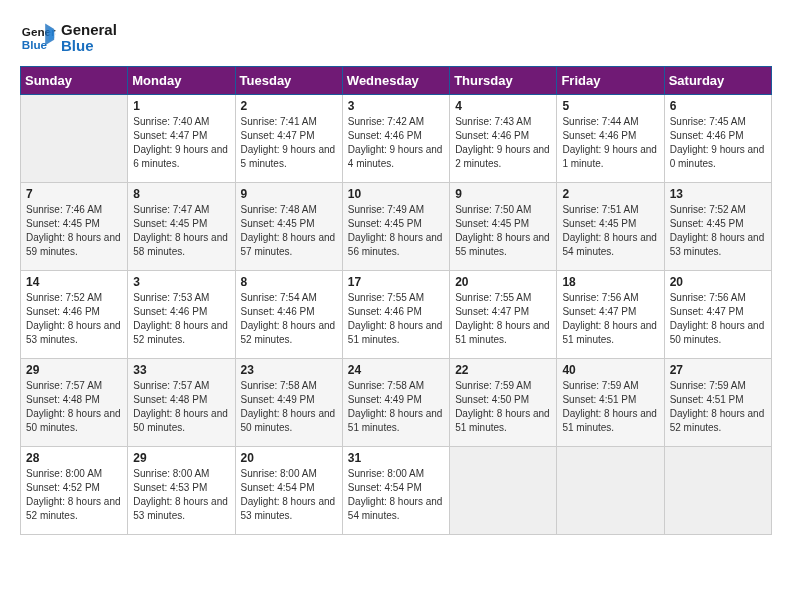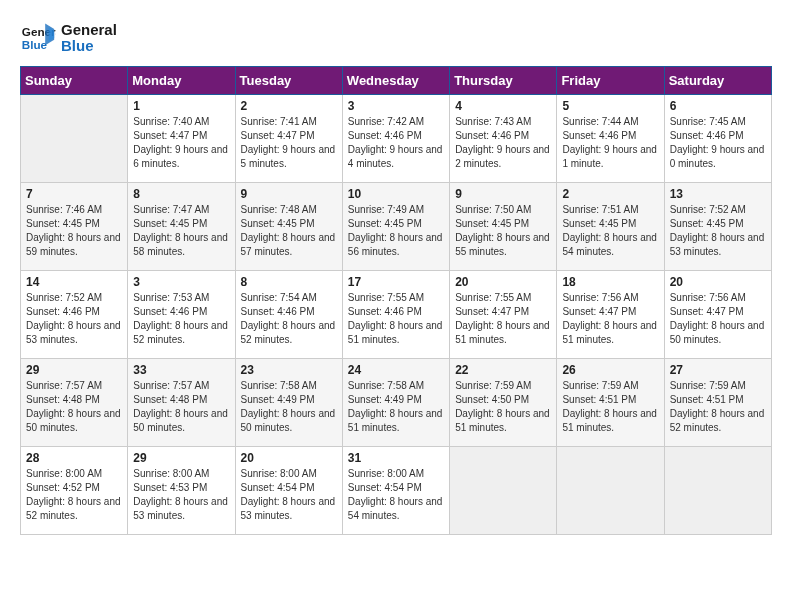--- a/index.html
+++ b/index.html
@@ -207,21 +207,21 @@
         </td>
         <td>
           <span class="day-num">24</span>
           <div class="day-info">Sunrise: 7:58 AM<br>Sunset: 4:49 PM<br>Daylight: 8 hours and 51 minutes.</div>
         </td>
         <td>
           <span class="day-num">22</span>
           <div class="day-info">Sunrise: 7:59 AM<br>Sunset: 4:50 PM<br>Daylight: 8 hours and 51 minutes.</div>
         </td>
         <td>
-          <span class="day-num">26</span>
+          <span class="day-num">40</span>
           <div class="day-info">Sunrise: 7:59 AM<br>Sunset: 4:51 PM<br>Daylight: 8 hours and 51 minutes.</div>
         </td>
         <td>
           <span class="day-num">27</span>
           <div class="day-info">Sunrise: 7:59 AM<br>Sunset: 4:51 PM<br>Daylight: 8 hours and 52 minutes.</div>
         </td>
       </tr>
       <tr>
         <td>
           <span class="day-num">28</span>

